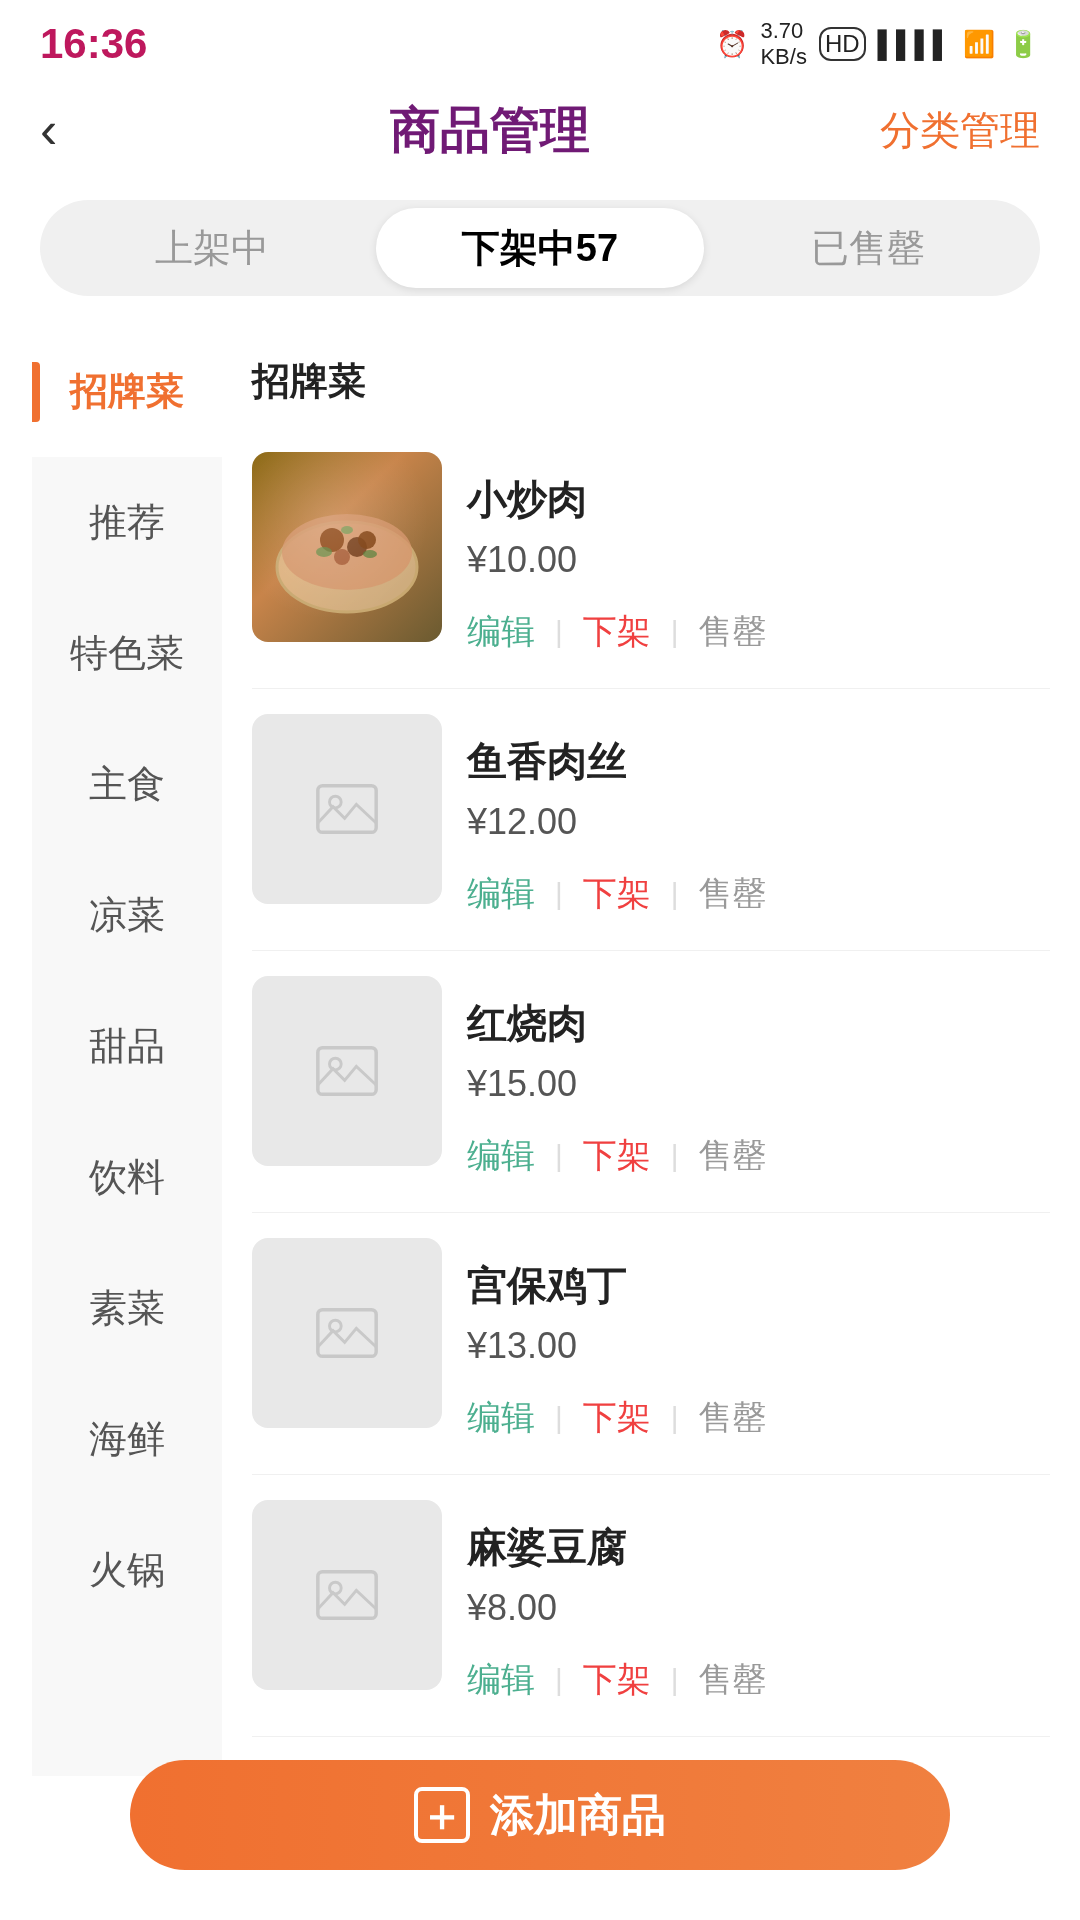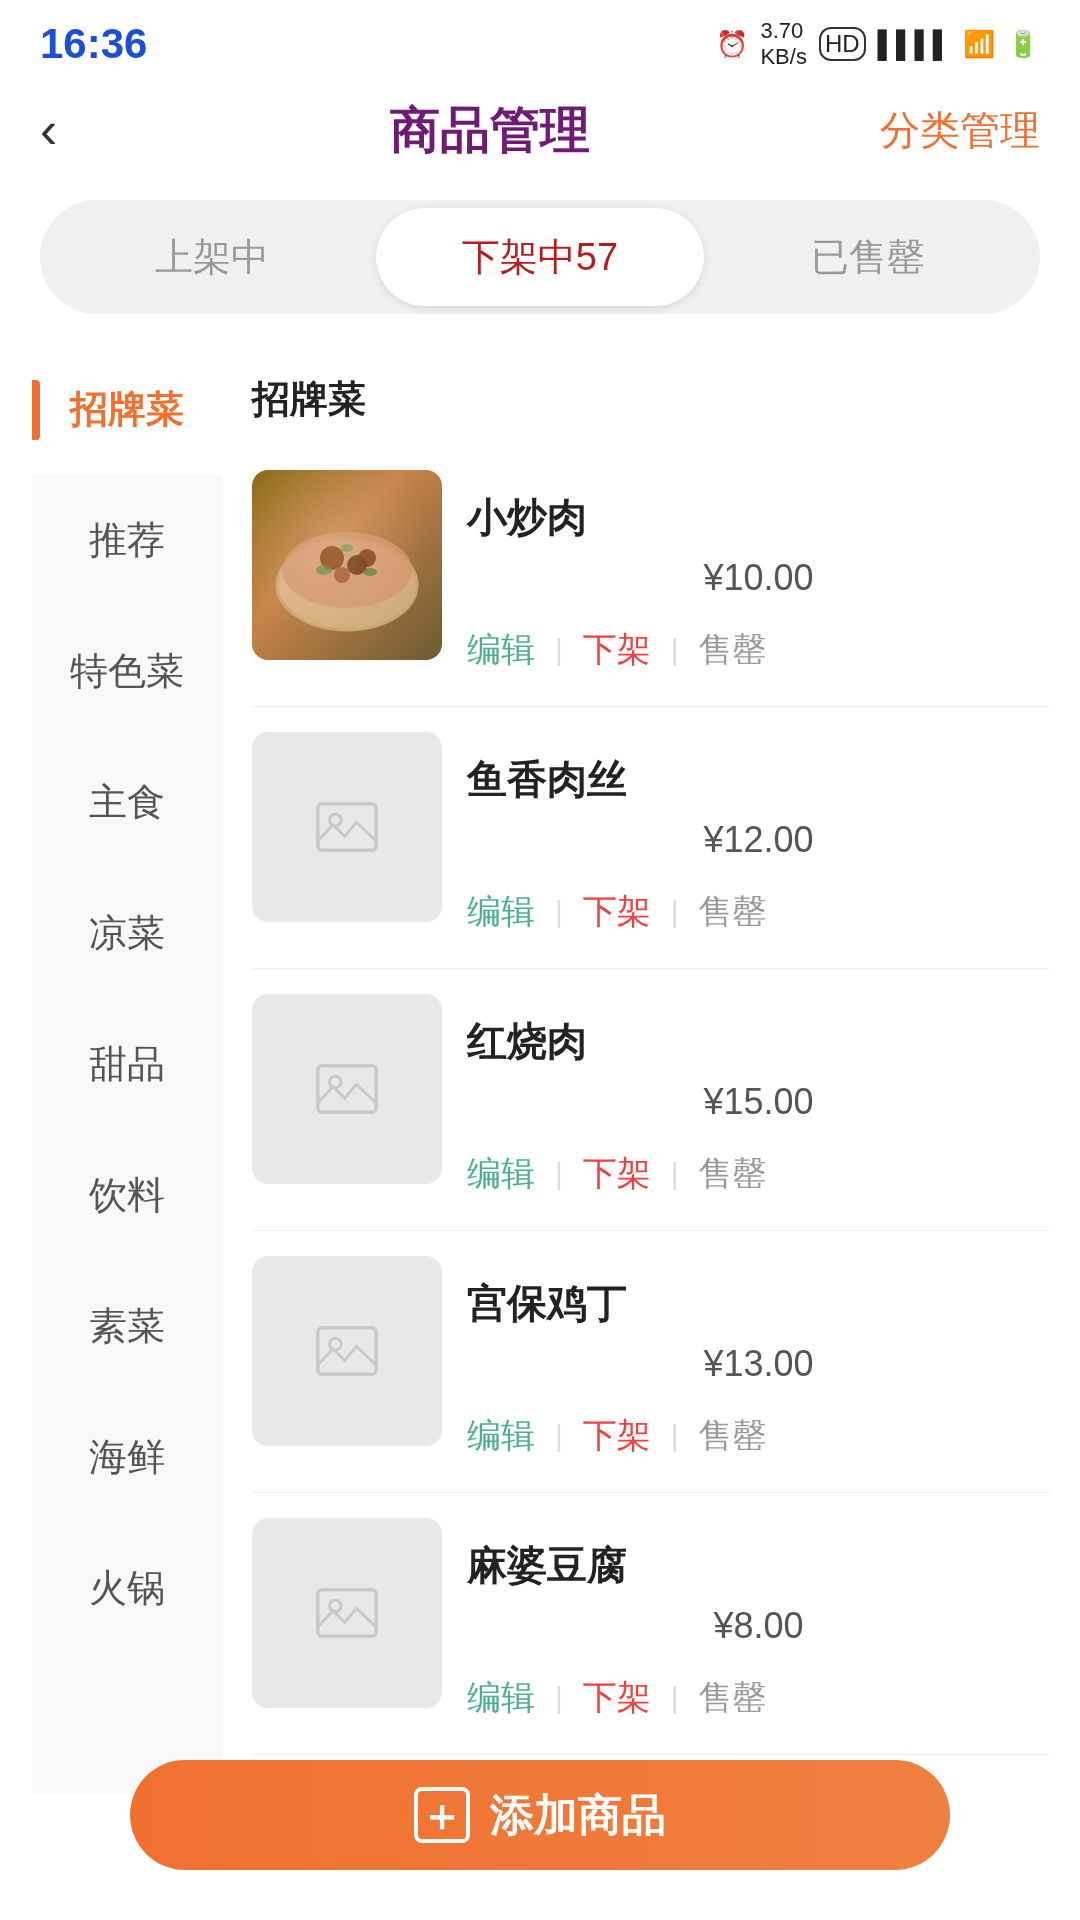--- a/index.html
+++ b/index.html
@@ -16,21 +16,21 @@
     .status-bar {
       display: flex;
       justify-content: space-between;
       align-items: center;
       padding: 18px 40px 10px;
       height: 80px;
     }
     .status-time {
       font-size: 42px;
       font-weight: 600;
-      color: #1d4ed8;
+      color: #be185d;
     }
     .status-icons {
       display: flex;
       align-items: center;
       gap: 12px;
       font-size: 28px;
       color: #222;
     }
     .status-icons span { font-size: 26px; }
 
@@ -62,37 +62,37 @@
       min-width: 120px;
       text-align: center;
     }
 
     
     .tabs-container {
       margin: 20px 40px 30px;
       background: #F0F0F0;
       border-radius: 60px;
       display: flex;
-      height: 114px;
+      height: 96px;
       padding: 8px;
     }
     .tab {
       flex: 1;
       display: flex;
       align-items: center;
       justify-content: center;
       border-radius: 54px;
       font-size: 38px;
       color: #999;
       cursor: pointer;
     }
     .tab.active {
       background: #fff;
-      color: #b91c1c;
-      font-weight: 400;
+      color: #000000;
+      font-weight: 700;
       box-shadow: 0 2px 8px rgba(0,0,0,0.1);
     }
 
     
     .main-layout {
       display: flex;
       flex: 1;
       height: calc(1920px - 80px - 100px - 130px - 160px);
       padding-left: 32px;
     }
@@ -173,21 +173,20 @@
     .product-name {
       font-size: 40px;
       font-weight: 600;
       color: #222;
       margin-bottom: 12px;
     }
     .product-price {
       font-size: 36px;
       color: #555;
       margin-bottom: 20px;
-      text-align: center;
     }
     .product-actions {
       display: flex;
       align-items: center;
       gap: 0;
     }
     .action-btn {
       font-size: 34px;
       cursor: pointer;
       padding: 8px 0;

